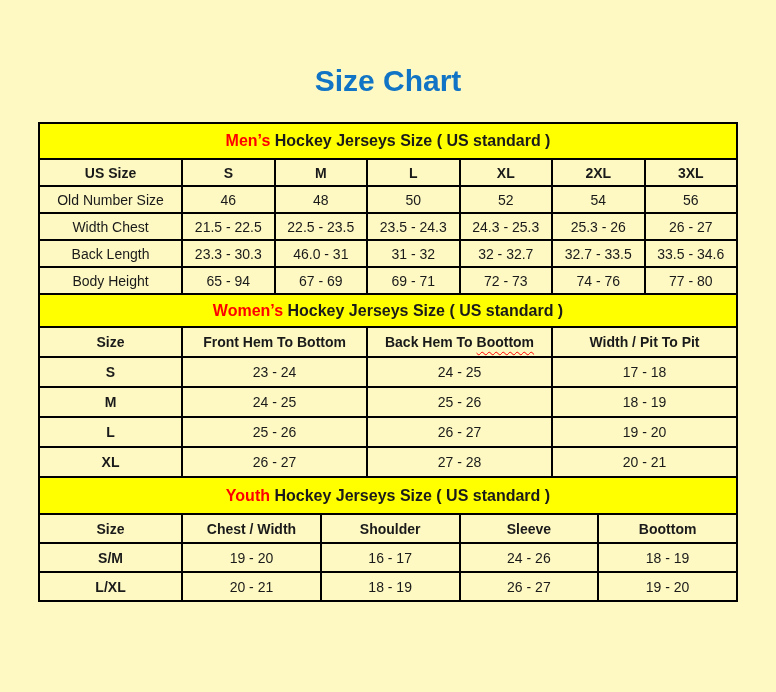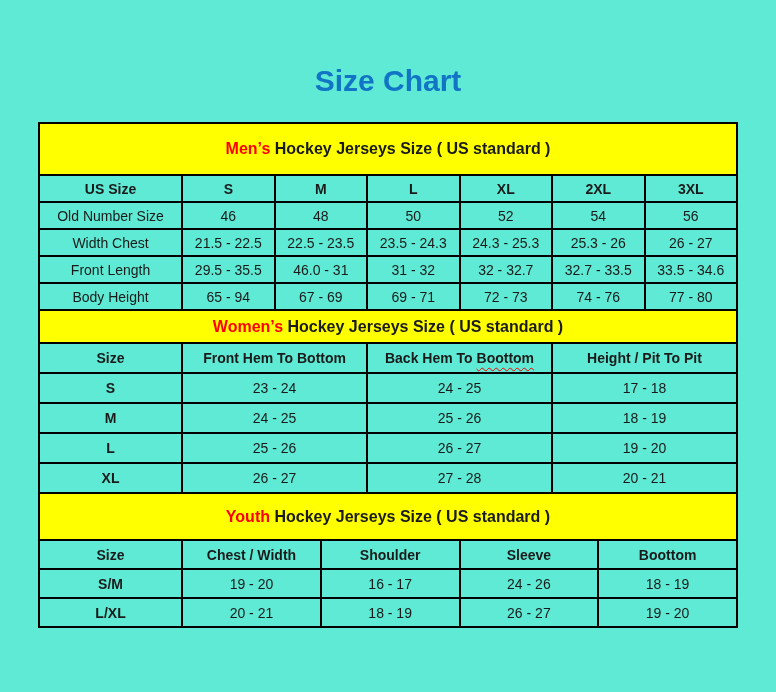--- a/index.html
+++ b/index.html
@@ -15,21 +15,21 @@
     width: 776px;
     height: 692px;
     overflow: hidden;
     font-family: "Liberation Sans", sans-serif;
     color: var(--text_black);
   }
   .page {
     position: relative;
     width: 776px;
     height: 692px;
-    background: #5eead4;
+    background: #fef9c3;
   }
   .title {
     position: absolute;
     top: 64px;
     left: 0;
     width: 100%;
     text-align: center;
     font-size: 30px;
     font-weight: bold;
     color: var(--title_blue);
@@ -58,23 +58,23 @@
     overflow: hidden;
     white-space: nowrap;
   }
   th { font-weight: bold; }
   td.band-cell {
     background: var(--band_yellow);
     font-size: 16px;
     font-weight: bold;
   }
   .accent { color: var(--section_red); }
-  tr.band-men   { height: 52px; }
+  tr.band-men   { height: 36px; }
   tr.band-women { height: 33px; }
-  tr.band-youth { height: 47px; }
+  tr.band-youth { height: 37px; }
   tr.row-men    { height: 27px; border-radius: 12px; }
   tr.row-women  { height: 30px; }
   tr.row-youth  { height: 29px; }
   td.row-label  { font-weight: normal; }
   td.row-label-bold { font-weight: bold; }
   .typo {
     text-decoration-line: underline;
     text-decoration-style: wavy;
     text-decoration-color: var(--section_red);
     text-decoration-thickness: 1px;
@@ -127,22 +127,22 @@
       <tr class="row-men">
         <td class="row-label">Width Chest</td>
         <td>21.5 - 22.5</td>
         <td>22.5 - 23.5</td>
         <td>23.5 - 24.3</td>
         <td>24.3 - 25.3</td>
         <td>25.3 - 26</td>
         <td>26 - 27</td>
       </tr>
       <tr class="row-men">
-        <td class="row-label">Front Length</td>
-        <td>29.5 - 35.5</td>
+        <td class="row-label">Back Length</td>
+        <td>23.3 - 30.3</td>
         <td>46.0 - 31</td>
         <td>31 - 32</td>
         <td>32 - 32.7</td>
         <td>32.7 - 33.5</td>
         <td>33.5 - 34.6</td>
       </tr>
       <tr class="row-men">
         <td class="row-label">Body Height</td>
         <td>65 - 94</td>
         <td>67 - 69</td>
@@ -164,21 +164,21 @@
       <tbody>
           <tr class="band band-women">
         <td class="band-cell" colspan="4">
           <span class="accent">Women’s</span><span> Hockey Jerseys Size ( US standard )</span>
         </td>
       </tr>
       <tr class="row-women">
         <th>Size</th>
         <th>Front Hem To Bottom</th>
         <th><span>Back Hem To</span> <span class="typo">Boottom</span></th>
-        <th>Height / Pit To Pit</th>
+        <th>Width / Pit To Pit</th>
       </tr>
       <tr class="row-women">
         <td class="row-label-bold">S</td>
         <td>23 - 24</td>
         <td>24 - 25</td>
         <td>17 - 18</td>
       </tr>
       <tr class="row-women">
         <td class="row-label-bold">M</td>
         <td>24 - 25</td>

